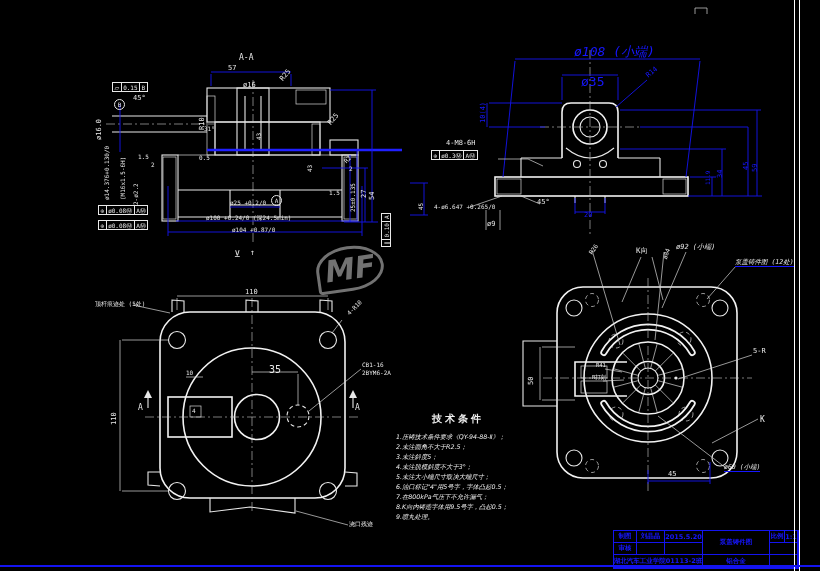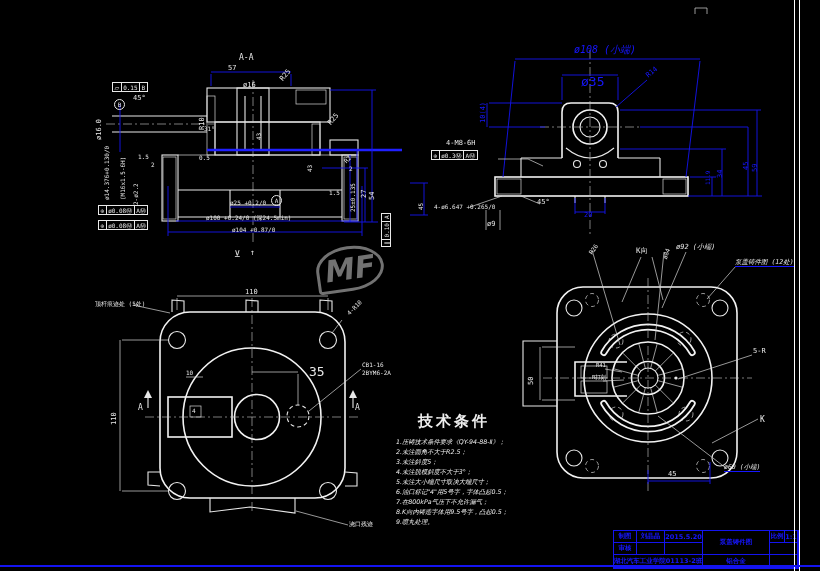--- a/index.html
+++ b/index.html
@@ -14,21 +14,21 @@
   .cl{stroke:#cfcfcf;fill:none;stroke-width:0.6;stroke-dasharray:9 3 2 3;}
   .dash{stroke-dasharray:4 3;}
   #labels{position:absolute;left:0;top:0;width:820px;height:571px;}
   .lab{position:absolute;white-space:pre;line-height:1;font-family:"DejaVu Sans Mono","DejaVu Sans",sans-serif;}
   .circ{border:0.8px solid #e8e8e8;border-radius:50%;width:9px;height:9px;line-height:9px;text-align:center;}
   .gframe{position:absolute;display:flex;border:0.8px solid #e8e8e8;background:#000;}
   .gframe span{display:block;border-right:0.8px solid #e8e8e8;padding:0.5px 1.5px;color:#e8e8e8;
                font-size:6px;line-height:7px;font-family:"DejaVu Sans Mono",monospace;white-space:pre;}
   .gframe span:last-child{border-right:none;}
   #notes{position:absolute;left:396px;top:412px;width:160px;color:#efefef;}
-  #notes .nt{font-size:15px;font-weight:bold;margin-left:22px;margin-bottom:6px;letter-spacing:3px;}
+  #notes .nt{font-size:10px;font-weight:bold;margin-left:36px;margin-bottom:6px;letter-spacing:3px;}
   #notes .nl{font-size:6.3px;line-height:10px;font-style:italic;white-space:pre;}
   #watermark{position:absolute;left:316px;top:246px;display:flex;align-items:flex-start;opacity:0.8;color:#8f8f8f;}
   #wm-logo{font-size:30px;font-weight:bold;font-style:italic;border:3px solid #8f8f8f;
            border-radius:50% 50% 50% 4px;padding:2px 6px;transform:rotate(-8deg);}
   #wm-right{margin-left:6px;}
   #wm-name{font-size:27px;font-weight:bold;letter-spacing:7px;line-height:30px;}
   #wm-url{font-size:13px;font-weight:bold;letter-spacing:1px;}
   #tblock{position:absolute;left:613px;top:530px;width:184px;height:37px;
           display:grid;grid-template-columns:23px 28px 38px 67px 15px 1fr;
           grid-template-rows:12px 12px 13px;border:1px solid #1414f0;color:#1616ff;}
@@ -275,37 +275,37 @@
       <span class="lab" style="left: 230px; top: 200px; font-size: 6px; color: rgb(232, 232, 232);">ø25 +0.2/0</span>
       <span class="lab" style="left: 206px; top: 215px; font-size: 6px; color: rgb(232, 232, 232);">ø100 +0.24/0 (深24.5min)</span>
       <span class="lab" style="left: 232px; top: 227px; font-size: 6px; color: rgb(232, 232, 232);">ø104 +0.87/0</span>
       <span class="lab" style="left: 349px; top: 166px; font-size: 6px; color: rgb(232, 232, 232);">2</span>
       <span class="lab" style="left: 350px; top: 212px; font-size: 6px; color: rgb(232, 232, 232); transform-origin: 0px 0px; transform: rotate(-90deg);">25±0.135</span>
       <span class="lab" style="left: 361px; top: 198px; font-size: 7px; color: rgb(232, 232, 232); transform-origin: 0px 0px; transform: rotate(-90deg);">27</span>
       <span class="lab" style="left: 369px; top: 200px; font-size: 7px; color: rgb(232, 232, 232); transform-origin: 0px 0px; transform: rotate(-90deg);">54</span>
       <span class="lab" style="left: 418px; top: 210px; font-size: 6px; color: rgb(232, 232, 232); transform-origin: 0px 0px; transform: rotate(-90deg);">45</span>
       <span class="lab circ" style="left: 114px; top: 99px; font-size: 6px; color: rgb(232, 232, 232);">B</span>
       <span class="lab circ" style="left: 271px; top: 195px; font-size: 6px; color: rgb(232, 232, 232);">A</span>
-      <span class="lab" style="left: 574px; top: 45px; font-size: 10px; color: rgb(22, 22, 255); font-style: italic;">ø108 (小端)</span>
+      <span class="lab" style="left: 574px; top: 45px; font-size: 13px; color: rgb(22, 22, 255); font-style: italic;">ø108 (小端)</span>
       <span class="lab" style="left: 581px; top: 75px; font-size: 13px; color: rgb(22, 22, 255);">ø35</span>
       <span class="lab" style="left: 645px; top: 74px; font-size: 7px; color: rgb(22, 22, 255); transform-origin: 0px 0px; transform: rotate(-40deg);">R14</span>
       <span class="lab" style="left: 480px; top: 123px; font-size: 7px; color: rgb(22, 22, 255); transform-origin: 0px 0px; transform: rotate(-90deg);">10(4)</span>
       <span class="lab" style="left: 446px; top: 140px; font-size: 7px; color: rgb(232, 232, 232);">4-M8-6H</span>
       <span class="lab" style="left: 537px; top: 199px; font-size: 7px; color: rgb(232, 232, 232);">45°</span>
       <span class="lab" style="left: 434px; top: 204px; font-size: 6px; color: rgb(232, 232, 232);">4-ø6.647 +0.265/0</span>
       <span class="lab" style="left: 487px; top: 221px; font-size: 7px; color: rgb(232, 232, 232);">ø9</span>
       <span class="lab" style="left: 584px; top: 212px; font-size: 7px; color: rgb(22, 22, 255);">20</span>
       <span class="lab" style="left: 705px; top: 185px; font-size: 6px; color: rgb(22, 22, 255); transform-origin: 0px 0px; transform: rotate(-90deg);">11.9</span>
       <span class="lab" style="left: 717px; top: 178px; font-size: 7px; color: rgb(22, 22, 255); transform-origin: 0px 0px; transform: rotate(-90deg);">34</span>
       <span class="lab" style="left: 743px; top: 170px; font-size: 7px; color: rgb(22, 22, 255); transform-origin: 0px 0px; transform: rotate(-90deg);">45</span>
       <span class="lab" style="left: 752px; top: 172px; font-size: 7px; color: rgb(22, 22, 255); transform-origin: 0px 0px; transform: rotate(-90deg);">59</span>
       <span class="lab" style="left: 95px; top: 301px; font-size: 6px; color: rgb(232, 232, 232);">顶杆痕迹处 (5处)</span>
       <span class="lab" style="left: 245px; top: 289px; font-size: 7px; color: rgb(232, 232, 232);">110</span>
       <span class="lab" style="left: 111px; top: 425px; font-size: 7px; color: rgb(232, 232, 232); transform-origin: 0px 0px; transform: rotate(-90deg);">110</span>
-      <span class="lab" style="left: 269px; top: 365px; font-size: 13px; color: rgb(232, 232, 232); margin-left: 40px;">35</span>
+      <span class="lab" style="left: 269px; top: 365px; font-size: 10px; color: rgb(232, 232, 232);">35</span>
       <span class="lab" style="left: 186px; top: 370px; font-size: 6px; color: rgb(232, 232, 232);">10</span>
       <span class="lab" style="left: 138px; top: 404px; font-size: 8px; color: rgb(232, 232, 232);">A</span>
       <span class="lab" style="left: 355px; top: 404px; font-size: 8px; color: rgb(232, 232, 232);">A</span>
       <span class="lab" style="left: 346px; top: 312px; font-size: 6px; color: rgb(232, 232, 232); transform-origin: 0px 0px; transform: rotate(-45deg);">4-R10</span>
       <span class="lab" style="left: 362px; top: 362px; font-size: 6px; color: rgb(232, 232, 232);">CB1-16</span>
       <span class="lab" style="left: 362px; top: 370px; font-size: 6px; color: rgb(232, 232, 232);">2BYM6-2A</span>
       <span class="lab" style="left: 349px; top: 521px; font-size: 6px; color: rgb(232, 232, 232);">浇口残迹</span>
       <span class="lab" style="left: 192px; top: 408px; font-size: 6px; color: rgb(232, 232, 232);">4</span>
       <span class="lab" style="left: 636px; top: 247px; font-size: 7.5px; color: rgb(232, 232, 232);">K向</span>
       <span class="lab" style="left: 662px; top: 258px; font-size: 6px; color: rgb(232, 232, 232); transform-origin: 0px 0px; transform: rotate(-72deg);">ø84</span>

